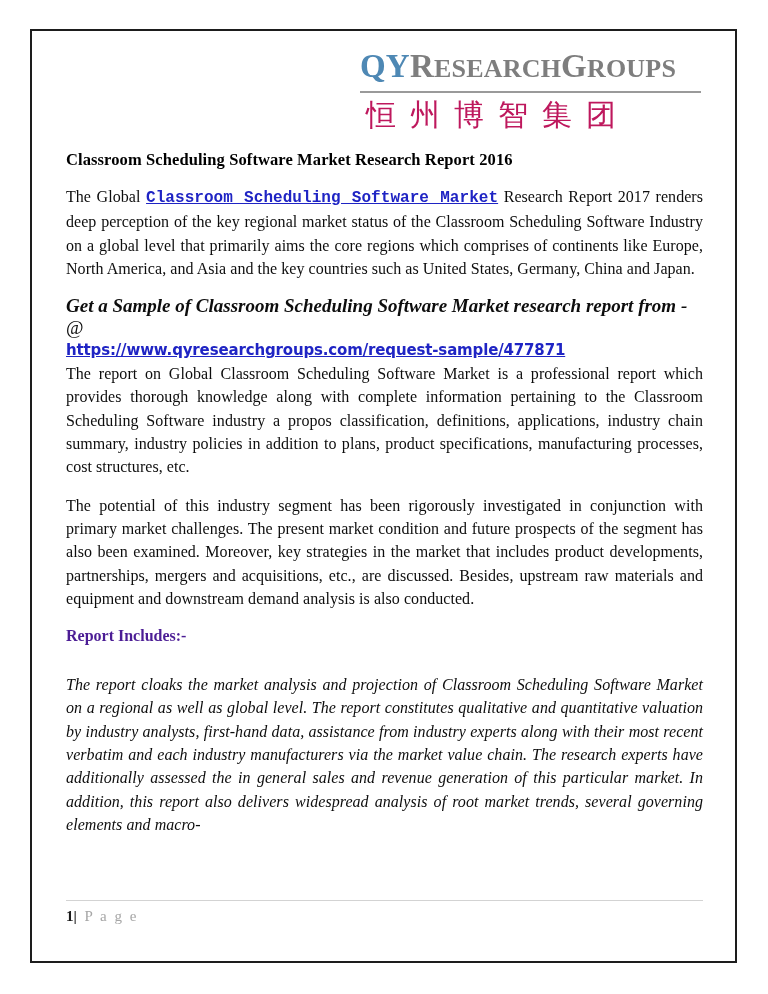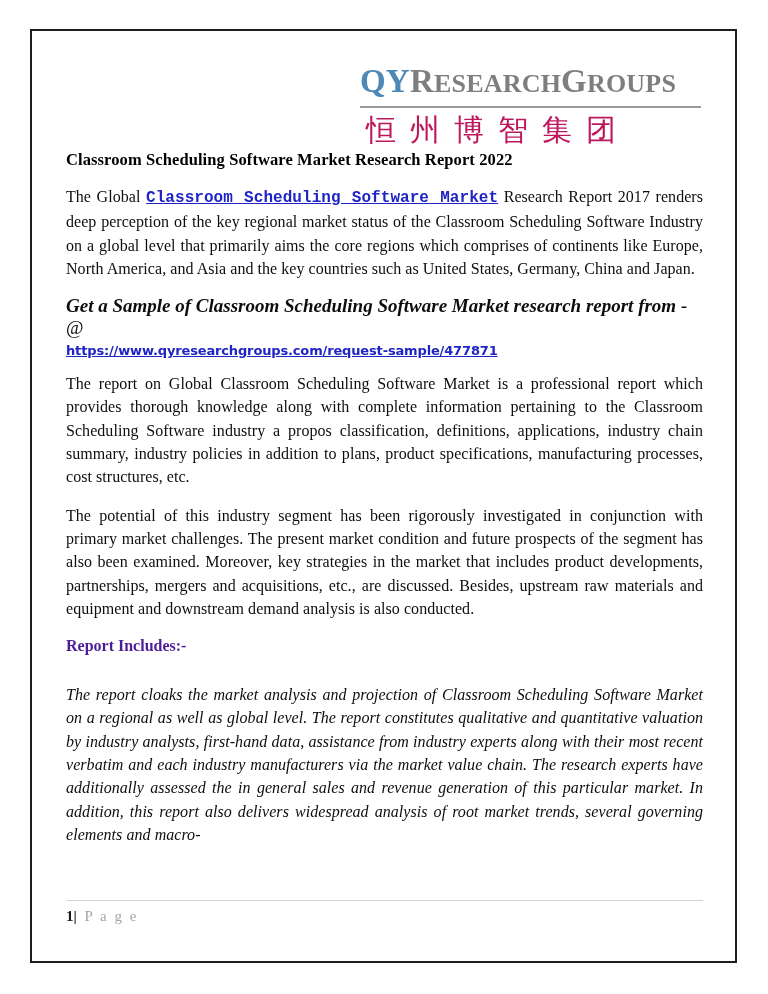--- a/index.html
+++ b/index.html
@@ -32,21 +32,21 @@
     left: 0;
     top: 0;
     right: 0;
     bottom: 0;
     padding: 0 32px 0 34px;
     box-sizing: border-box;
   }
 
   
   .logo-block {
-    padding-top: 30px;
+    padding-top: 15px;
     text-align: right;
     height: 112px;
     box-sizing: border-box;
   }
   .logo-wrap {
     display: inline-block;
     text-align: left;
     width: 345px;
   }
   .logo-top {
@@ -124,27 +124,27 @@
     color: #0d0d0d;
     margin: 0 0 2px 0;
     line-height: 22px;
   }
   .sample-line .at {
     font-style: normal;
     font-weight: normal;
   }
   a.url-link {
     font-family: "DejaVu Sans", "Liberation Sans", sans-serif;
-    font-size: 13px;
+    font-size: 15px;
     font-weight: bold;
     color: #1f24c4;
     text-decoration: underline;
     letter-spacing: -0.15px;
     display: inline-block;
-    margin-bottom: 14px;
+    margin-bottom: 3px;
   }
   h2.sub-head {
     font-family: "Liberation Serif", "DejaVu Serif", serif;
     font-size: 16px;
     font-weight: bold;
     color: #4c1d95;
     margin: 0 0 26px 0;
     line-height: 22px;
   }
 
@@ -187,21 +187,21 @@
         <div class="logo-top">
           <span class="logo-qy">QY</span><span class="logo-rg"><span class="cap">R</span><span class="sc">ESEARCH</span><span class="cap">G</span><span class="sc">ROUPS</span></span>
         </div>
         <div class="logo-rule"></div>
         <div class="logo-cn">恒州博智集团</div>
       </div>
     </div>
 
     <div class="content">
 
-      <h1 class="doc-title">Classroom Scheduling Software Market Research Report 2022</h1>
+      <h1 class="doc-title">Classroom Scheduling Software Market Research Report 2016</h1>
 
       <p class="para"><span>The Global </span><a class="inline-link" href="#">Classroom Scheduling Software Market</a><span> Research Report 2017 renders deep perception of the key regional market status of the Classroom Scheduling Software Industry on a global level that primarily aims the core regions which comprises of continents like Europe, North America, and Asia and the key countries such as United States, Germany, China and Japan.</span></p>
 
       <div class="sample-line"><span>Get a Sample of Classroom Scheduling Software Market research report from - </span><span class="at">@</span></div>
 
       <a class="url-link" href="#">https://www.qyresearchgroups.com/request-sample/477871</a>
 
       <p class="para">The report on Global Classroom Scheduling Software Market is a professional report which provides thorough knowledge along with complete information pertaining to the Classroom Scheduling Software industry a propos classification, definitions, applications, industry chain summary, industry policies in addition to plans, product specifications, manufacturing processes, cost structures, etc.</p>
 
       <p class="para">The potential of this industry segment has been rigorously investigated in conjunction with primary market challenges. The present market condition and future prospects of the segment has also been examined. Moreover, key strategies in the market that includes product developments, partnerships, mergers and acquisitions, etc., are discussed. Besides, upstream raw materials and equipment and downstream demand analysis is also conducted.</p>

